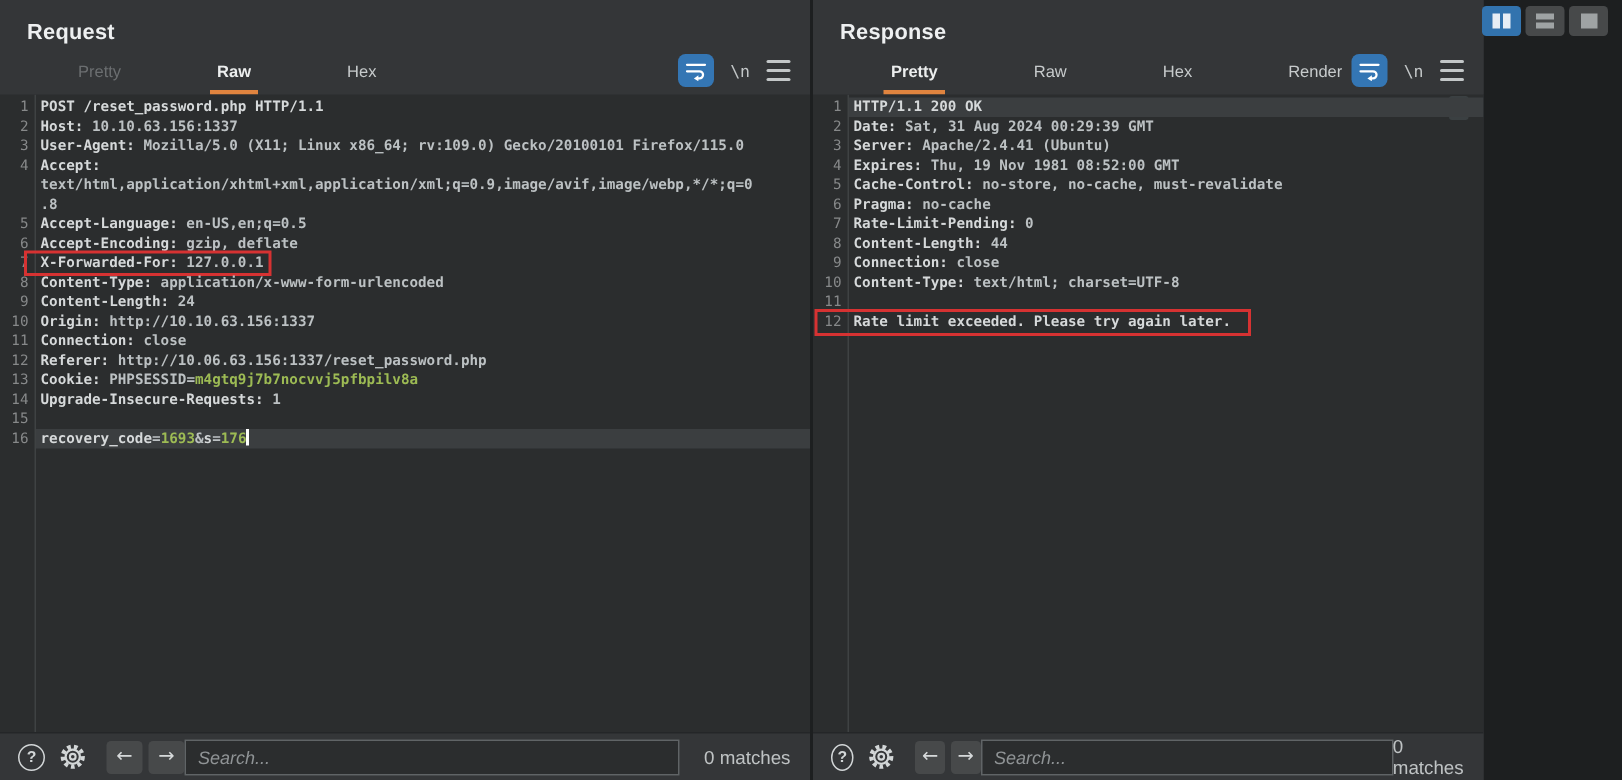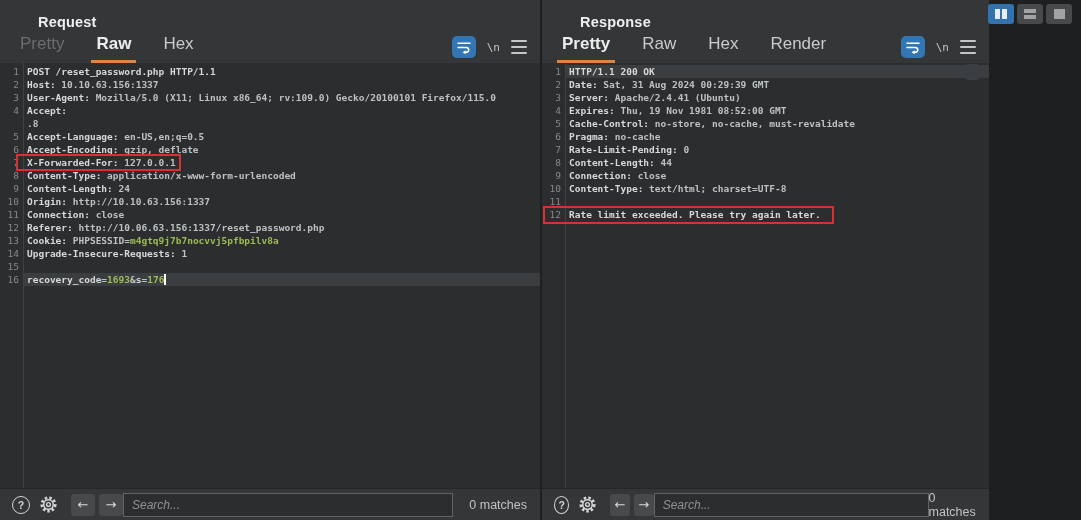--- a/index.html
+++ b/index.html
@@ -8,25 +8,25 @@
     background:#1d1f20;
     font-family:"Liberation Sans", sans-serif;
     -webkit-font-smoothing:antialiased;
   }
   .panel{position:absolute;top:0;bottom:0;width:540px;background:#343638;}
   #req-panel{left:0;}
   #res-panel{left:542px;width:447px;}
 
   
   .phead{position:relative;height:63px;background:#343638;}
-  .ptitle{padding:14px 0 0 18px;font-size:14.5px;font-weight:bold;color:#eef0f1;letter-spacing:.2px;margin-left:20px;}
+  .ptitle{padding:14px 0 0 18px;font-size:14.5px;font-weight:bold;color:#eef0f1;letter-spacing:.2px;}
   .tabs{position:absolute;left:15px;bottom:0;display:flex;}
   .tab{
-    padding:0 5px 6px;margin-right:22px;font-size:17px;color:#c7cbcc;
-    border-bottom:3px solid transparent;cursor:pointer;white-space:nowrap;
+    padding:0 5px 6px;margin-right:22px;font-size:11px;color:#c7cbcc;
+    border-bottom:3px solid transparent;cursor:pointer;white-space:nowrap;margin-left:32px;
   }
   .tab.selected{color:#eceeee;font-weight:bold;border-bottom-color:#e0843f;}
   .tab.disabled{color:#6b6e70;}
   .tools{position:absolute;right:13px;bottom:5px;display:flex;align-items:center;gap:11px;}
   .wrapbtn{
     width:24px;height:22px;border:none;border-radius:5px;background:#3476b4;
     display:flex;align-items:center;justify-content:center;padding:0;cursor:pointer;
   }
   .nlabel{font-family:"DejaVu Sans Mono",monospace;font-size:11px;color:#c3c7c8;}
   .burger{width:16px;height:14px;border:none;background:transparent;padding:0;cursor:pointer;
@@ -143,20 +143,24 @@
       <div class="row">
         <span class="num">3</span>
         <span class="code"><span class="c-k">User-Agent:</span><span class="c-v"> Mozilla/5.0 (X11; Linux x86_64; rv:109.0) Gecko/20100101 Firefox/115.0</span></span>
       </div>
       <div class="row">
         <span class="num">4</span>
         <span class="code"><span class="c-k">Accept:</span></span>
       </div>
       <div class="row">
         <span class="num"></span>
+        <span class="code"><span class="c-v">text/html,application/xhtml+xml,application/xml;q=0.9,image/avif,image/webp,*/*;q=0</span></span>
+      </div>
+      <div class="row">
+        <span class="num"></span>
         <span class="code"><span class="c-v">.8</span></span>
       </div>
       <div class="row">
         <span class="num">5</span>
         <span class="code"><span class="c-k">Accept-Language:</span><span class="c-v"> en-US,en;q=0.5</span></span>
       </div>
       <div class="row">
         <span class="num">6</span>
         <span class="code"><span class="c-k">Accept-Encoding:</span><span class="c-v"> gzip, deflate</span></span>
       </div>

